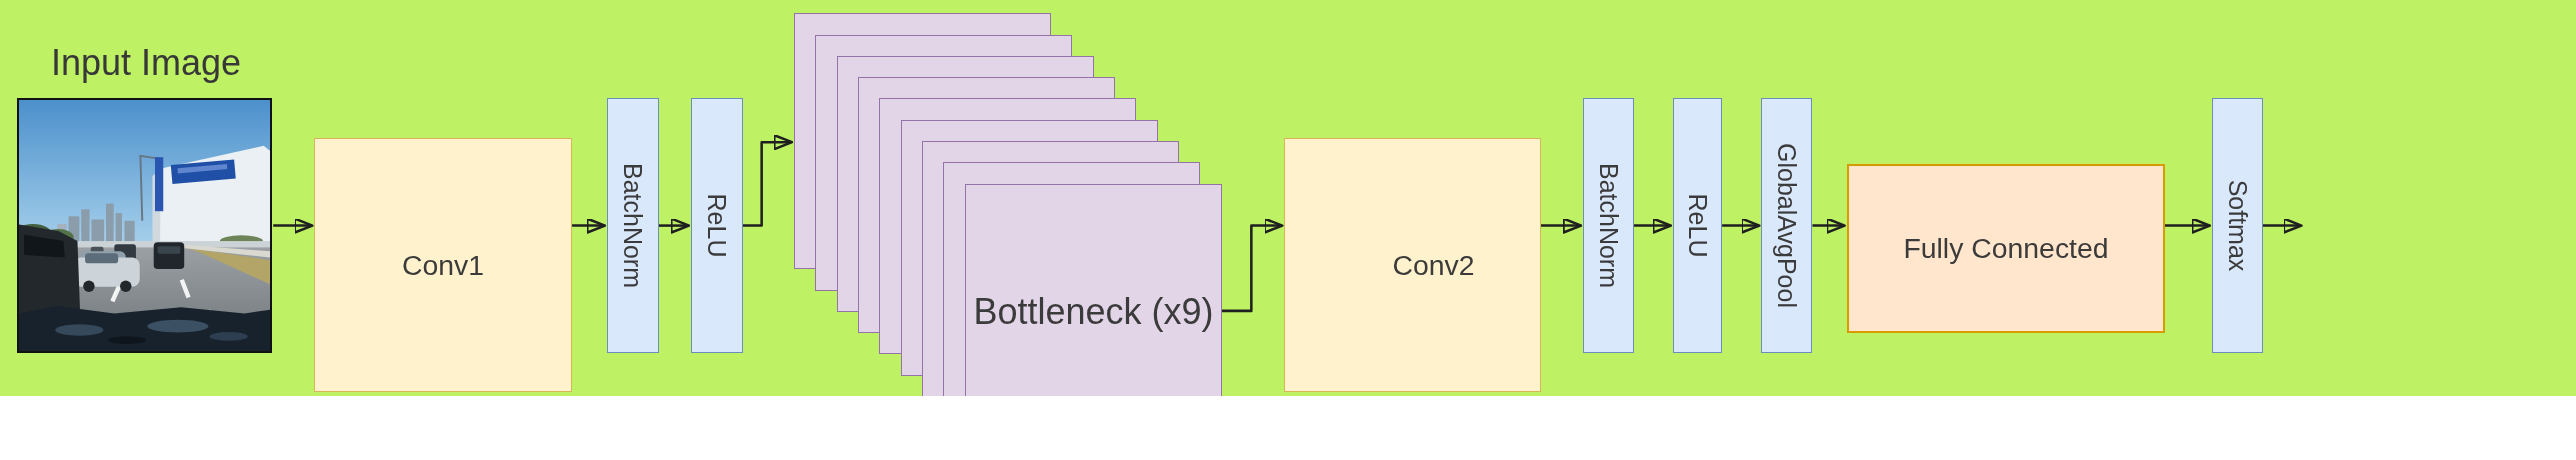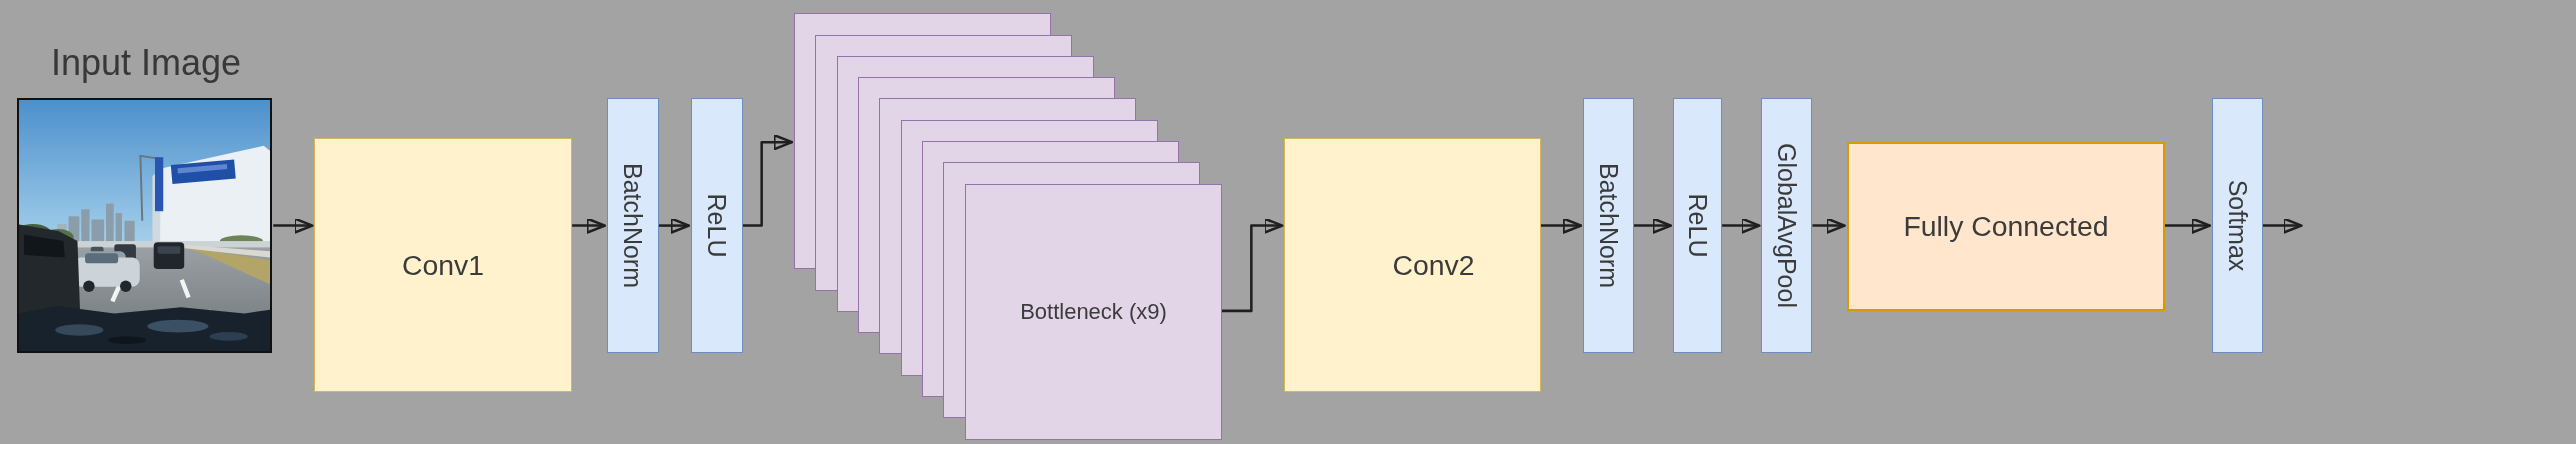--- a/index.html
+++ b/index.html
@@ -5,40 +5,40 @@
   :root{
     --conv-fill:#FFF2CC; --conv-stroke:#D6B656;
     --pillar-fill:#DAE8FC; --pillar-stroke:#6C8EBF;
     --bottleneck-fill:#E1D5E7; --bottleneck-stroke:#9673A6;
     --fc-fill:#FFE6CC; --fc-stroke:#D79B00;
     --output-fill:#D5E8D4; --output-stroke:#82B366;
     --connector:#1F1F1F; --label:#3B3B3B;
   }
   html,body{margin:0;padding:0;background:#FFFFFF;}
   #canvas{
-    position:relative; width:2576px; height:444px; overflow:hidden;
-    background:#a3a3a3;
+    position:relative; width:2576px; height:396px; overflow:hidden;
+    background:#bef264;
     font-family:"Liberation Sans", sans-serif;
     color:var(--label);
   }
   .node{
     position:absolute; box-sizing:border-box;
     display:flex; align-items:center; justify-content:center;
     font-size:28.4px; color:var(--label); text-align:center;
   }
   .conv{background:var(--conv-fill); border:1.9px solid var(--conv-stroke);margin-top:40px;}
   .pillar{background:var(--pillar-fill); border:1.9px solid var(--pillar-stroke);}
   .pillar span{transform:rotate(90deg); white-space:nowrap; font-size:25px;}
-  .fc{background:var(--fc-fill); border:2.5px solid var(--fc-stroke);}
+  .fc{background:var(--fc-fill); border:2.5px solid var(--fc-stroke);margin-top:22px;}
   .out{background:var(--output-fill); border:1.9px solid var(--output-stroke);}
   .bn-box{
     position:absolute; box-sizing:border-box; width:257px; height:256px;
     background:var(--bottleneck-fill); border:1.9px solid var(--bottleneck-stroke);
   }
-  .bn-front{left:171px; top:171px; display:flex; align-items:center; justify-content:center; font-size:22px;}
+  .bn-front{left:171px; top:171px; display:flex; align-items:center; justify-content:center; font-size:36px;}
   #title{
     position:absolute; left:37px; top:42px; width:218px;
     font-size:36px; color:#383838; text-align:center; white-space:nowrap;
   }
   #photo{
     position:absolute; left:17px; top:98px; width:255px; height:255px;
     box-sizing:border-box; border:2.5px solid #111111; background:#9bc4e4;
   }
   #photo svg{display:block; width:100%; height:100%;}
   #wires{position:absolute; left:0; top:0; width:2576px; height:460px; pointer-events:none;}

